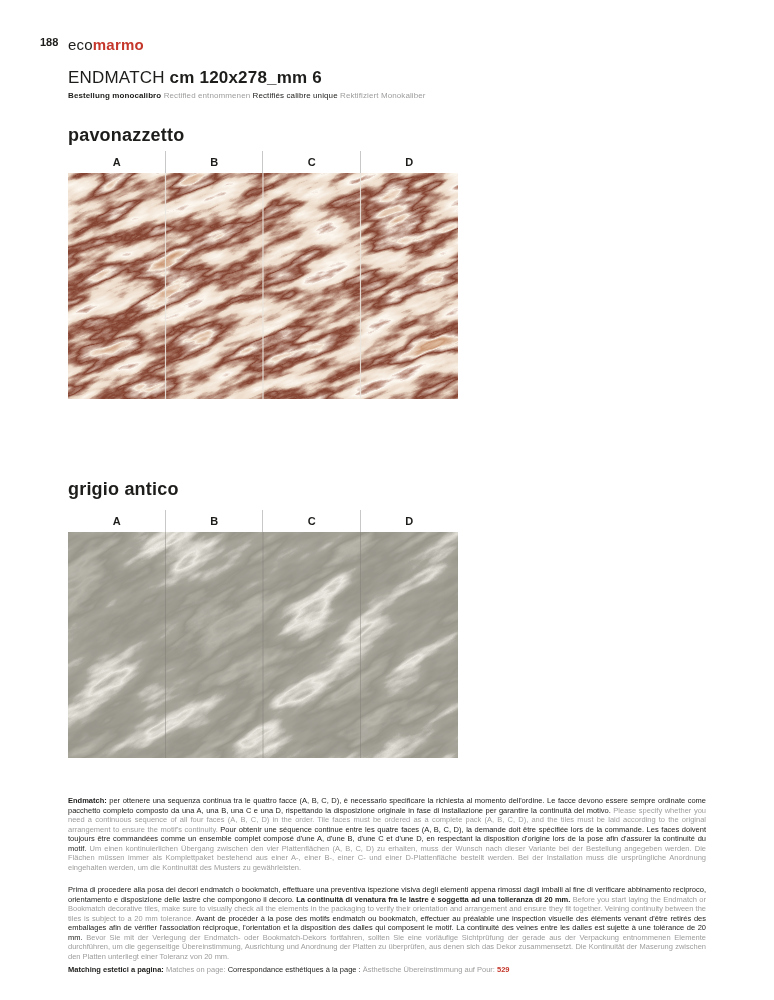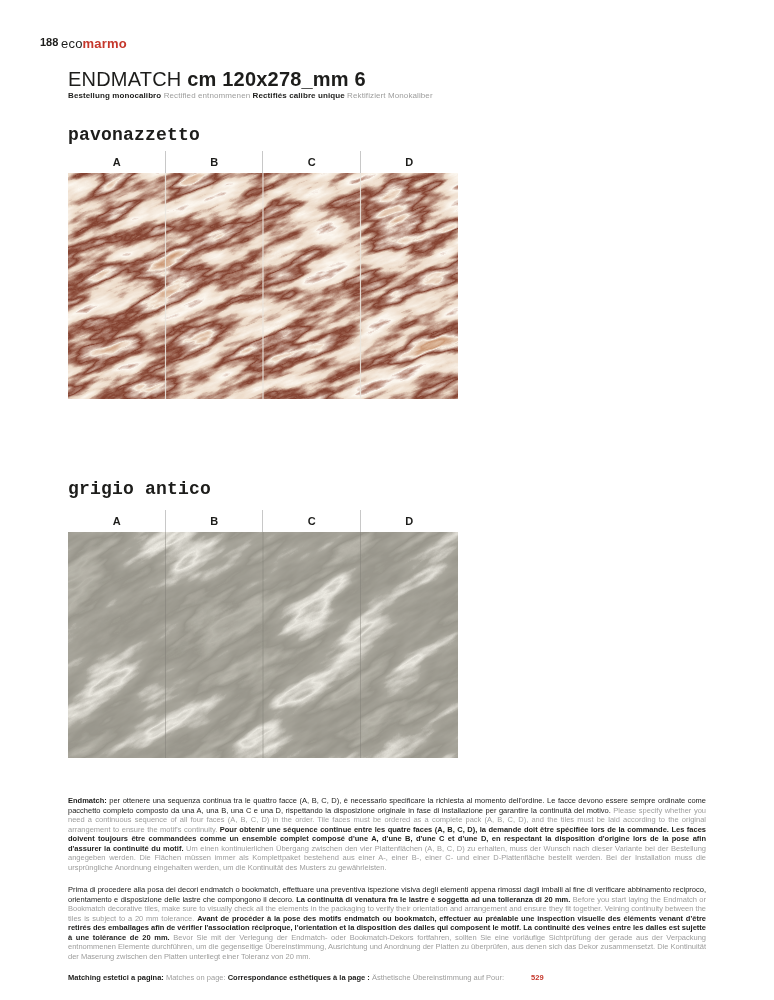--- a/index.html
+++ b/index.html
@@ -12,50 +12,50 @@
   html,body{margin:0;padding:0;}
   body{
     width:774px;height:1000px;position:relative;background:#ffffff;
     font-family:"Liberation Sans","DejaVu Sans",sans-serif;color:var(--dark);
     overflow:hidden;
   }
   .abs{position:absolute;}
 
   
   .page-number{left:40px;top:36px;font-size:11px;font-weight:bold;text-align:right;}
-  .brand{left:61px;top:36px;font-size:13px;letter-spacing:.2px;}
+  .brand{left:68px;top:36px;font-size:15px;letter-spacing:.2px;}
   .brand .suffix{font-weight:bold;color:var(--red);}
 
   
-  .collection{left:68px;top:68px;font-size:20px;letter-spacing:.2px;}
+  .collection{left:68px;top:68px;font-size:17px;letter-spacing:.2px;}
   .collection .size{font-weight:bold;}
   .finish{left:68px;top:91px;font-size:8px;letter-spacing:.1px;white-space:nowrap;}
 
   
-  .product-name{font-size:18px;font-weight:bold;letter-spacing:.2px;font-family:Liberation Mono, monospace;}
+  .product-name{font-size:18px;font-weight:bold;letter-spacing:.2px;}
   .label-row{width:390px;height:21px;display:flex;}
   .label-cell{flex:1;display:flex;align-items:center;justify-content:center;
     font-size:11px;font-weight:bold;}
   .tick{position:absolute;top:0;width:1px;height:22px;background:var(--tick);}
   .tile-image{width:390px;height:226px;overflow:hidden;}
   .tile-image svg{display:block;}
 
   
   .notes{left:68px;top:796px;width:638px;font-size:7.5px;line-height:9.5px;
     text-align:justify;color:var(--dark);}
   .notes p{margin:0 0 13px 0;}
-  .notes p.last{margin-bottom:12px;}
+  .notes p.last{margin-bottom:4px;}
   .matching{font-size:7.5px;}
 
   .seg-it{color:var(--dark);}
   .seg-it-bold{color:var(--dark);font-weight:bold;}
   .seg-en{color:var(--gray);}
   .seg-de{color:var(--gray);}
-  .seg-fr-bold{color:var(--dark);font-weight:bold;}
-  .seg-red-bold{color:var(--red);font-weight:bold;margin-left:25px;}
+  .seg-fr-bold{color:var(--dark);font-weight:normal;}
+  .seg-red-bold{color:var(--red);font-weight:bold;}
 </style>
 </head>
 <body>
 
 <div class="abs page-number">188</div>
 <div class="abs brand">
   <span>eco</span><span class="suffix">marmo</span>
 </div>
 
 <div class="abs collection">

